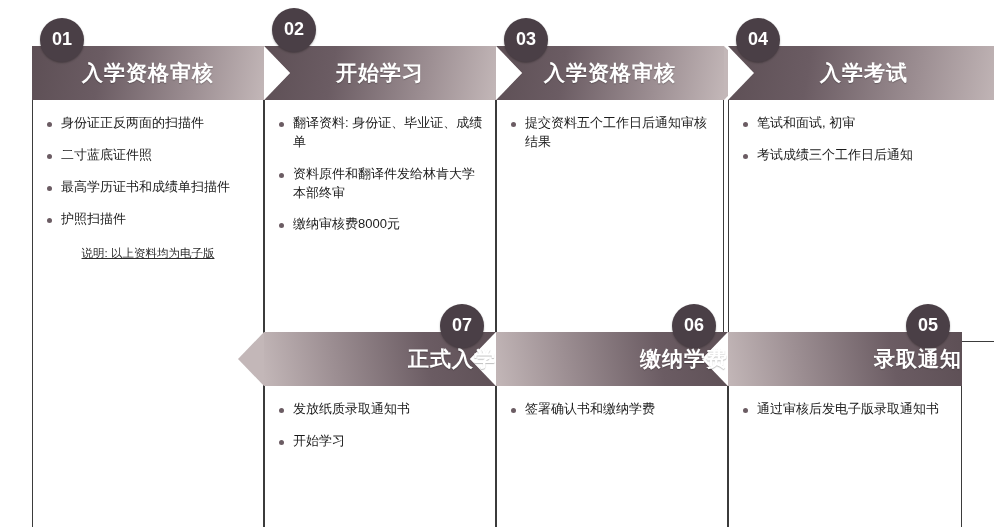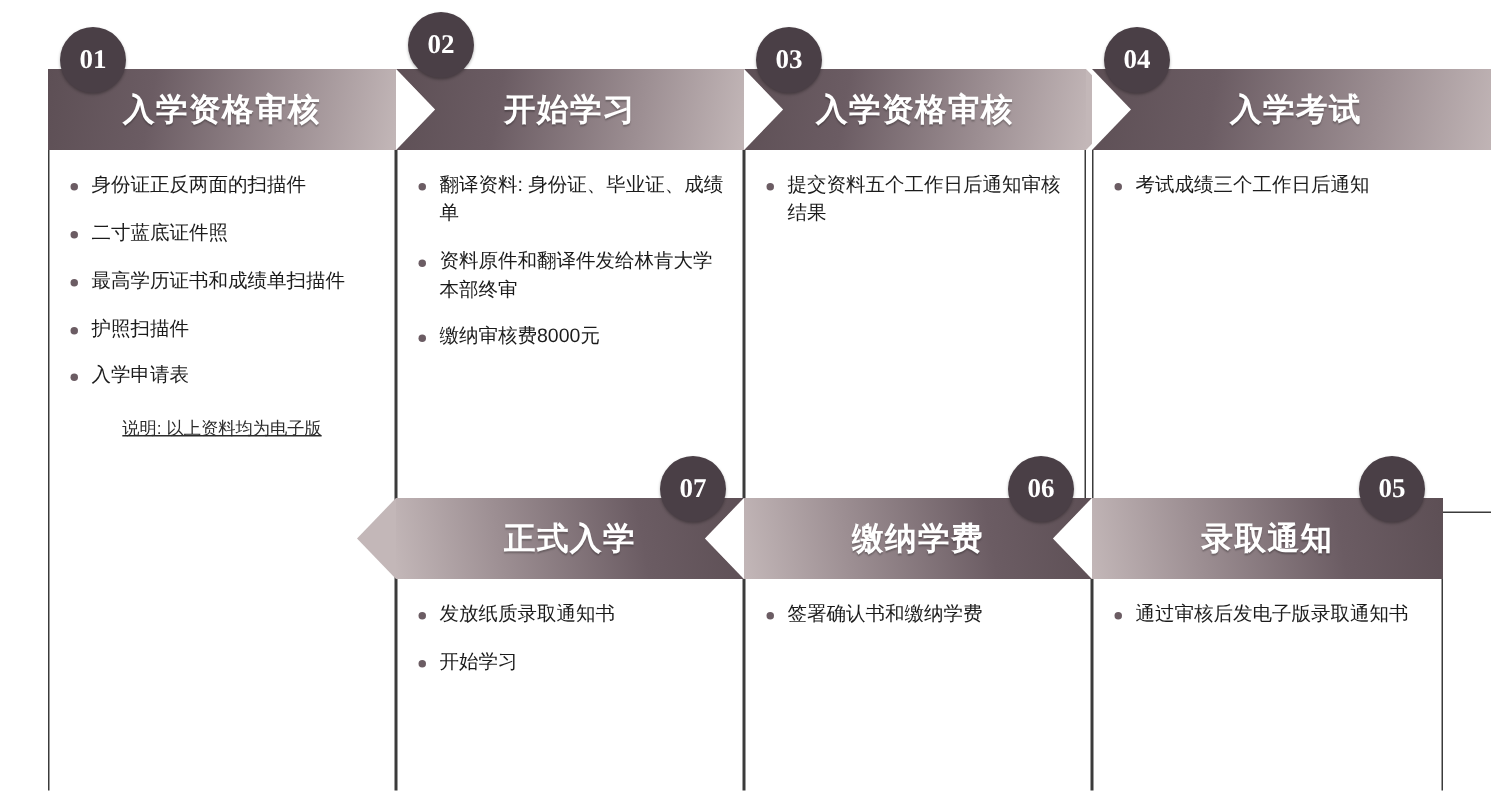--- a/index.html
+++ b/index.html
@@ -78,21 +78,21 @@
     border-radius: 50%;
     background: #4a3f46;
     color: #ffffff;
     font-size: 18px;
     font-weight: bold;
     display: flex;
     align-items: center;
     justify-content: center;
     z-index: 6;
     box-shadow: 0 1px 2px rgba(0,0,0,.3);
-    font-family: Liberation Serif, serif;
+    font-family: Liberation Sans, sans-serif;
   }
   .badge .num {
     position: relative;
     top: -1px;
   }
   .badge::after {
     content: "";
     position: absolute;
     left: 9px;
     right: 9px;
@@ -169,20 +169,21 @@
   #badge2 { left: 272px; top: 8px; }
   #badge3 { left: 504px; top: 18px; }
   #badge4 { left: 736px; top: 18px; }
   #badge7 { left: 440px; top: 304px; }
   #badge6 { left: 672px; top: 304px; }
   #badge5 { left: 906px; top: 304px; }
 
   
   .card-header.rev {
     background: linear-gradient(260deg, #5d4f55 0%, #6b5c63 30%, #9d8f93 70%, #c3b7b8 100%);
+    justify-content: flex-end;
   }
   .arrow-left {
     position: absolute;
     top: 0;
     left: -26px;
     width: 0;
     height: 0;
     border-top: 27px solid transparent;
     border-bottom: 27px solid transparent;
     border-right: 26px solid #c3b7b8;
@@ -209,21 +210,20 @@
     <div class="card-header no-notch">
       <span class="title">入学资格审核</span>
       <span class="arrow-right"></span>
     </div>
     <div class="card-body">
       <ul class="items">
         <li>身份证正反两面的扫描件</li>
         <li>二寸蓝底证件照</li>
         <li>最高学历证书和成绩单扫描件</li>
         <li>护照扫描件</li>
-        <li>入学申请表</li>
       </ul>
       <div class="note">说明: 以上资料均为电子版</div>
     </div>
   </div>
   <div class="badge" id="badge1">
     <span class="num">01</span>
   </div>
 
   <div class="card" id="card2">
     <div class="card-header">
@@ -260,20 +260,21 @@
   </div>
 
   <div class="card" id="card4">
     <div class="card-header">
       <span class="notch-left"></span>
       <span class="title">入学考试</span>
       <span class="arrow-right"></span>
     </div>
     <div class="card-body">
       <ul class="items">
+        <li>笔试和面试, 初审</li>
         <li>考试成绩三个工作日后通知</li>
       </ul>
     </div>
   </div>
   <div class="badge" id="badge4">
     <span class="num">04</span>
   </div>
 
   <div class="card" id="card7">
     <div class="card-header rev">

